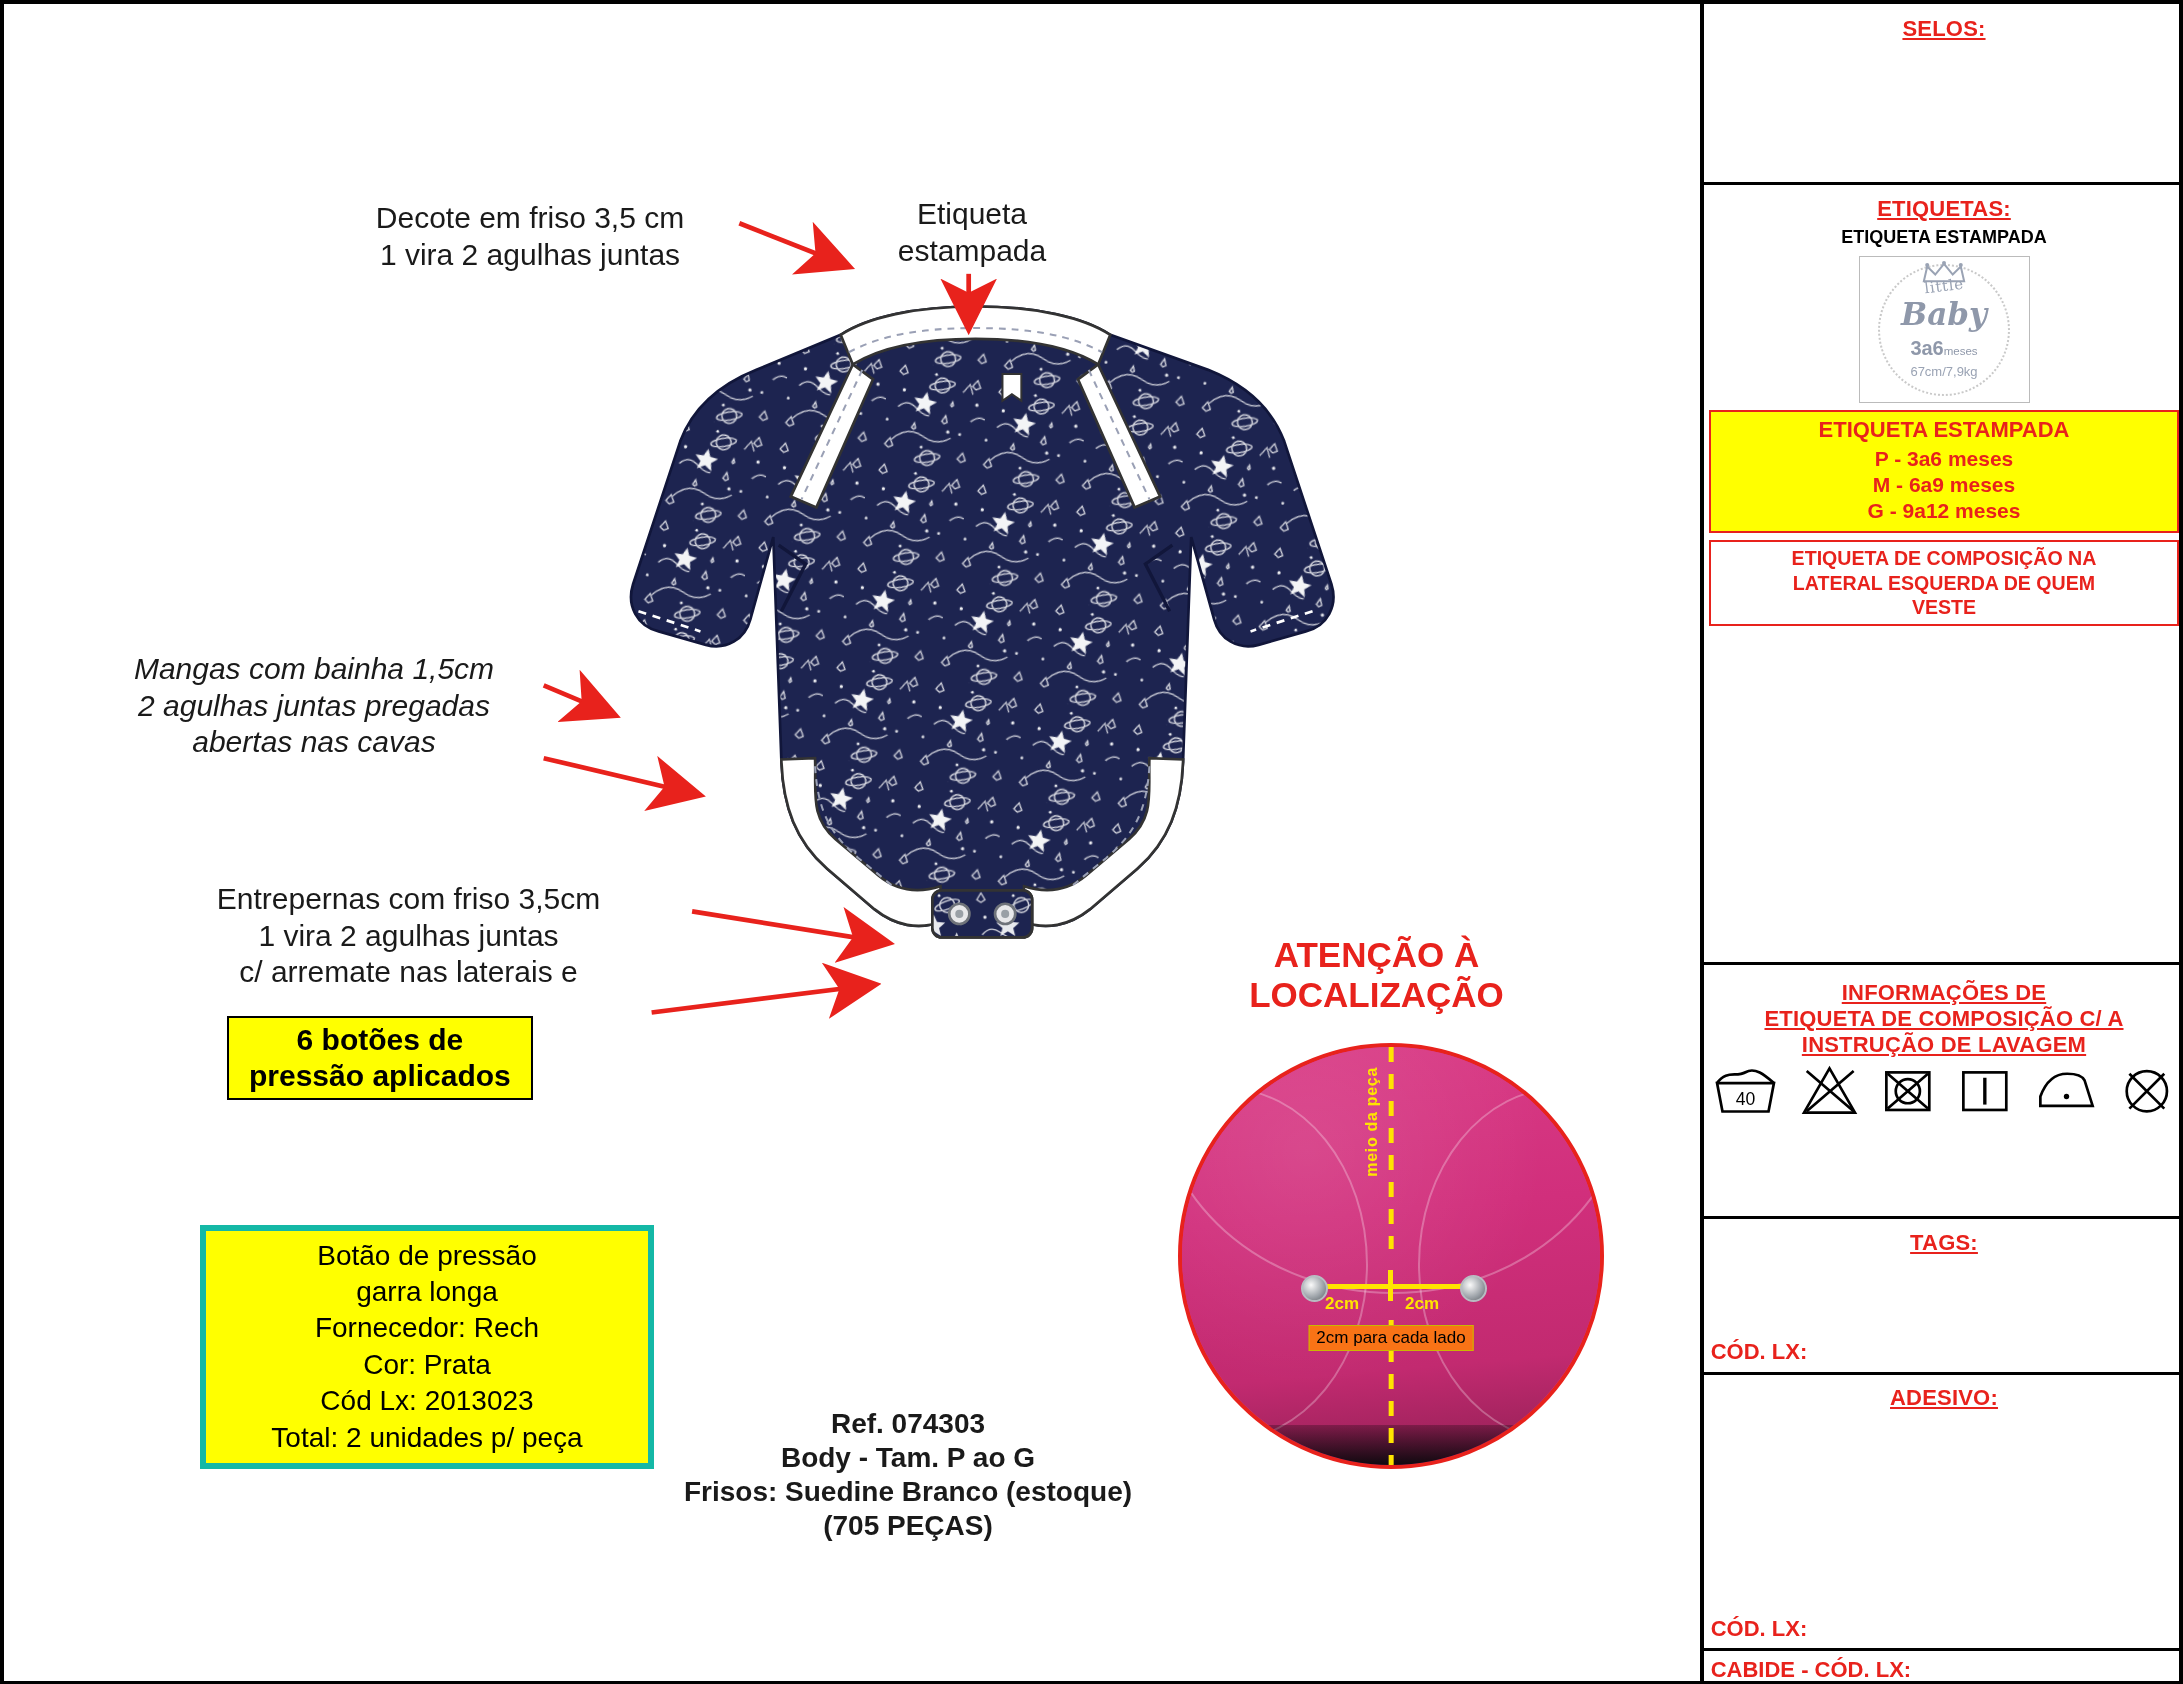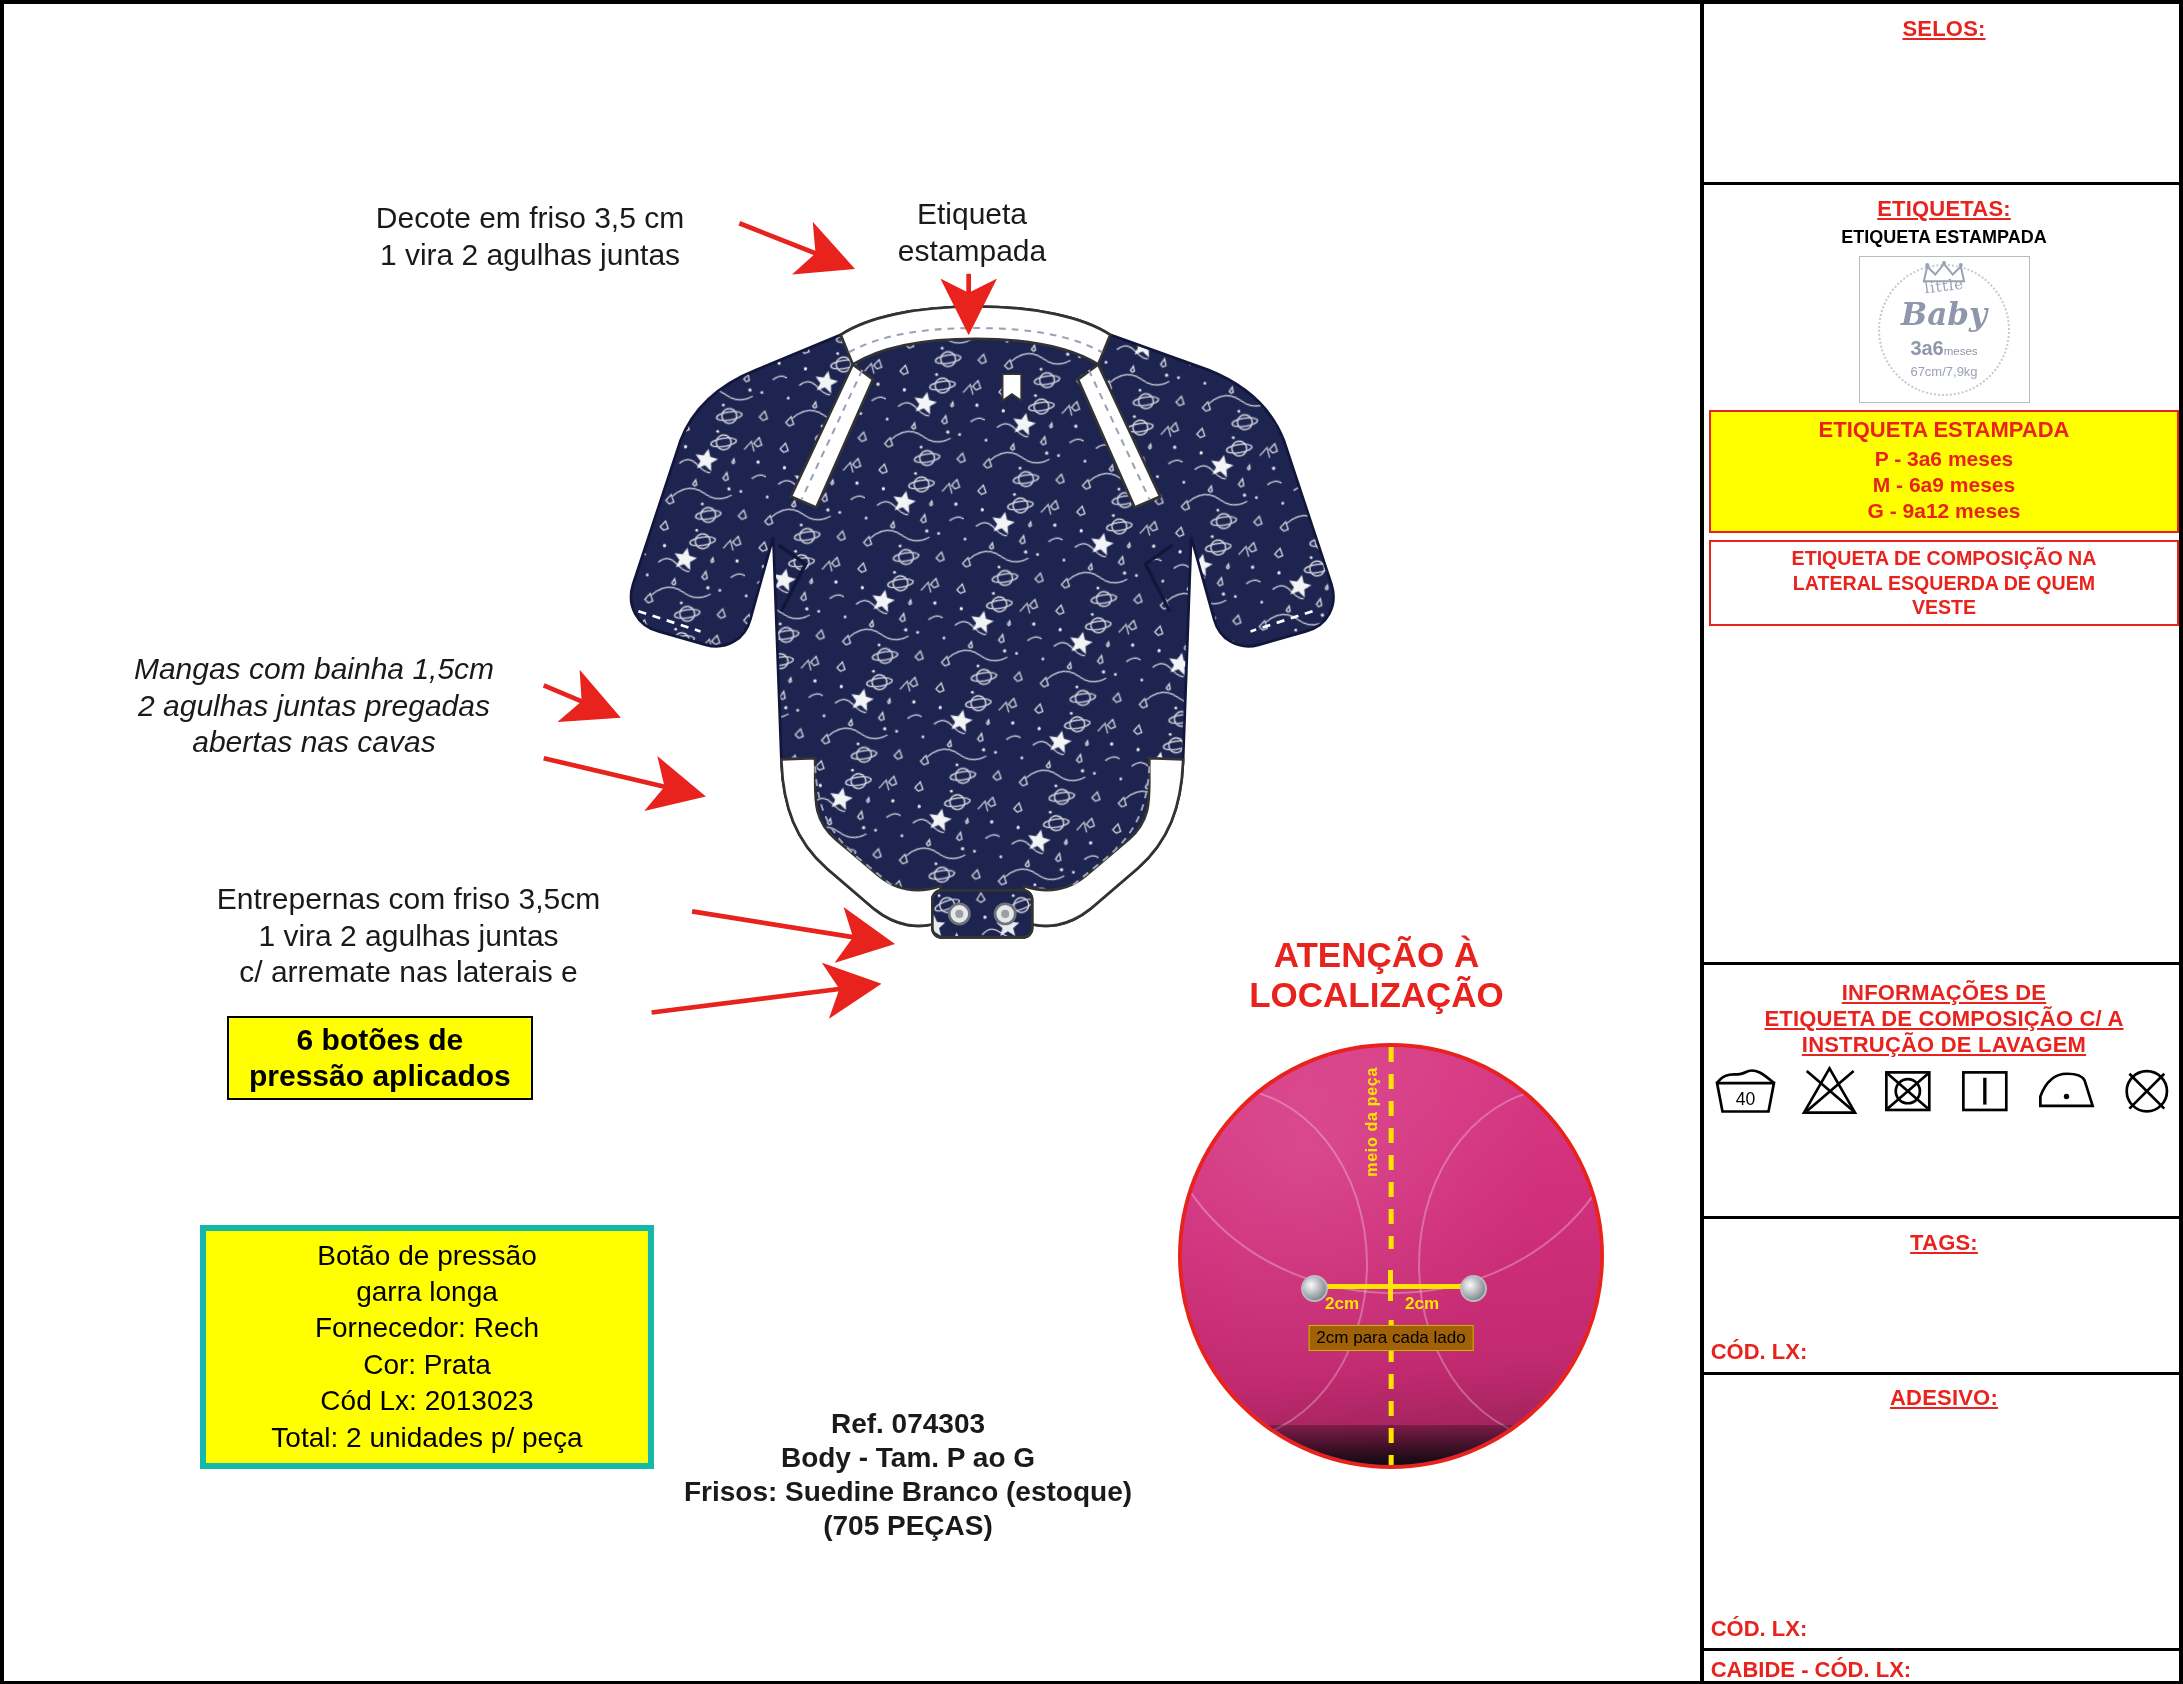--- a/index.html
+++ b/index.html
@@ -279,21 +279,21 @@
   .ph-2cm {
     position: absolute;
     color: #ffe400;
     font-size: 17px;
     font-weight: bold;
   }
   .ph-caption {
     position: absolute;
     left: 50%;
     transform: translateX(-50%);
-    background: #a16207;
+    background: #f97316;
     color: #000;
     font-size: 17px;
     padding: 2px 6.7px;
     white-space: nowrap;
     border: 0.7px solid #c9b800;
   }
 
   
   #arrows { position: absolute; left:0; top:0; width:1700px; height:1677px; pointer-events:none; }
   #garment { position: absolute; left: 594px; top: 290px; width: 755px; height: 749px; }

